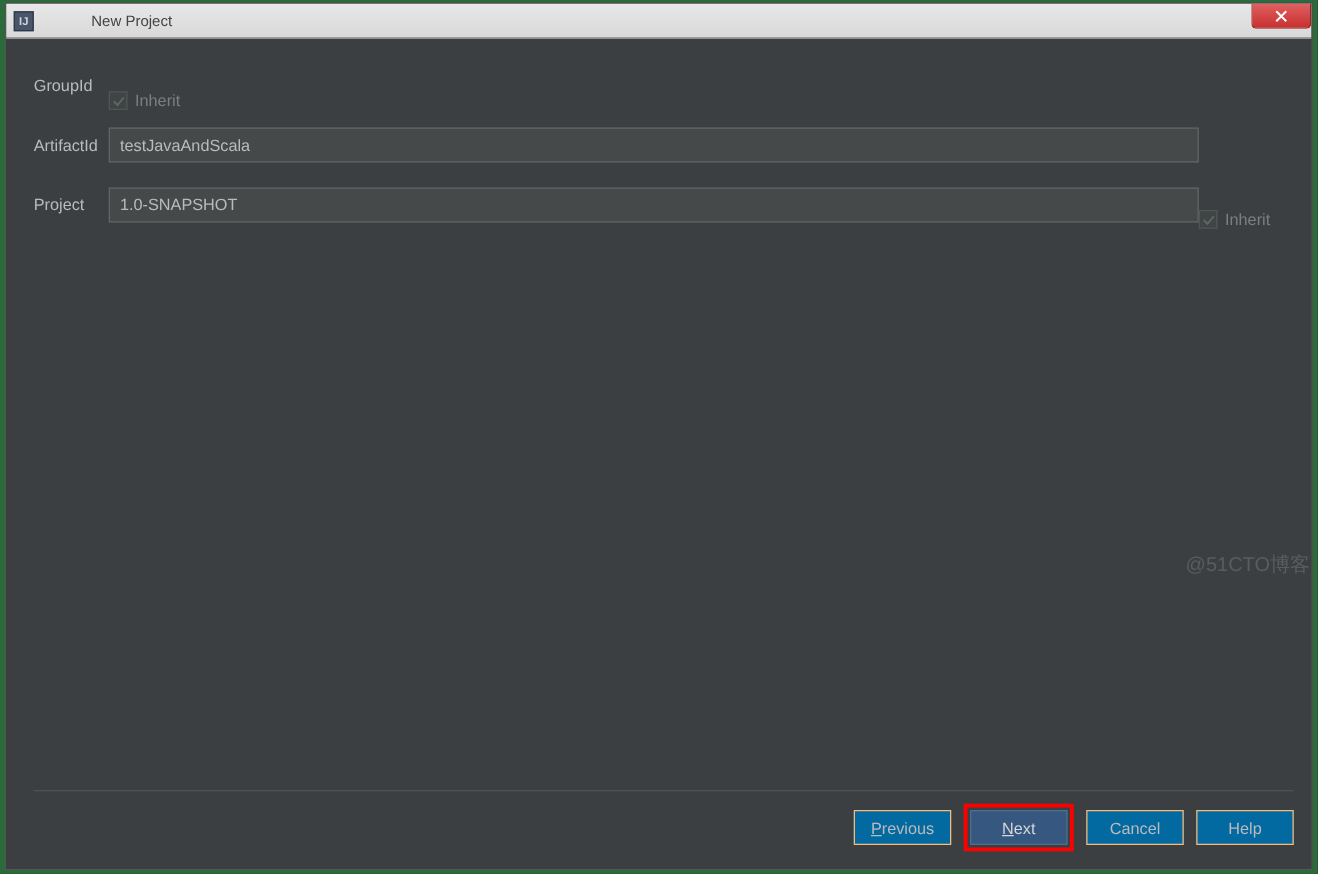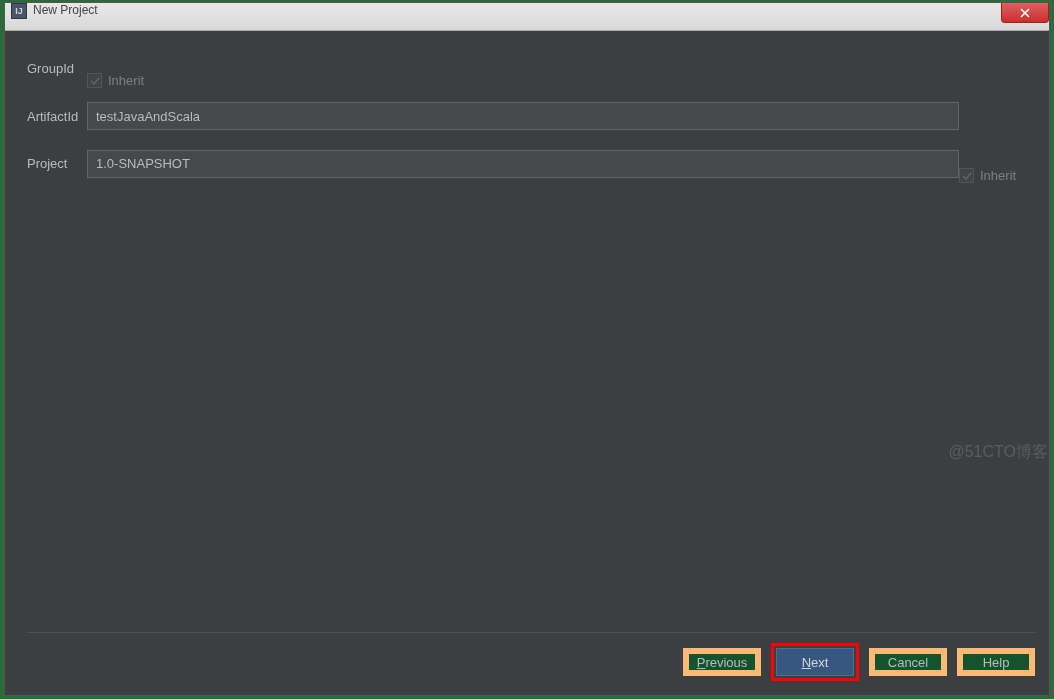--- a/index.html
+++ b/index.html
@@ -17,34 +17,34 @@
       top: 2px; left: 4px;
       width: 1046px; height: 694px;
       background: #3c3f41;
       border: 1px solid #555;
       display: flex; flex-direction: column;
     }
     .titlebar {
       height: 28px;
       background: linear-gradient(#e8e8e8, #d8d8d8);
       border-bottom: 1px solid #aaa;
-      display: flex; 
+      display: flex; align-items: center;
       padding: 0 0 0 6px;
       color: #444;
       position: relative;
     }
     .titlebar .app-icon {
       width: 16px; height: 16px;
       background: #4a5568;
       border: 1px solid #2d3748;
       margin-right: 6px;
       display: inline-flex; align-items: center; justify-content: center;
     }
     .titlebar .app-icon span { color:#cbd5e0; font-size:9px; font-weight:bold; }
-    .titlebar .title { font-size: 12px; }
+    .titlebar .title { font-size: 12px; margin-left: 40px; }
     .close-btn {
       position: absolute; right: 0; top: 0;
       width: 48px; height: 20px;
       background: linear-gradient(#e06060, #c83030);
       border: 1px solid #a02020;
       border-top: none;
       border-radius: 0 0 4px 4px;
       display: flex; align-items: center; justify-content: center;
       color: white; cursor: pointer;
     }
@@ -93,22 +93,22 @@
     .inherit .cb svg { width: 10px; height: 10px; }
     .spacer { flex: 1; }
     .footer {
       border-top: 1px solid #515151;
       padding: 10px 0 2px 0;
       display: flex; justify-content: flex-end; gap: 10px;
       align-items: center;
     }
     .btn {
       min-width: 78px; height: 28px;
-      background: #14532d;
-      border: 6px solid #fdba74;
+      background: #0369a1;
+      border: 1px solid #fdba74;
       color: #bbbbbb;
       font-size: 13px;
       display: inline-flex; align-items: center; justify-content: center;
       cursor: pointer;
     }
     .btn u { text-decoration: underline; }
     .btn.primary {
       background: #365880;
       border: 1px solid #4c708c;
       color: #d6d6d6;

